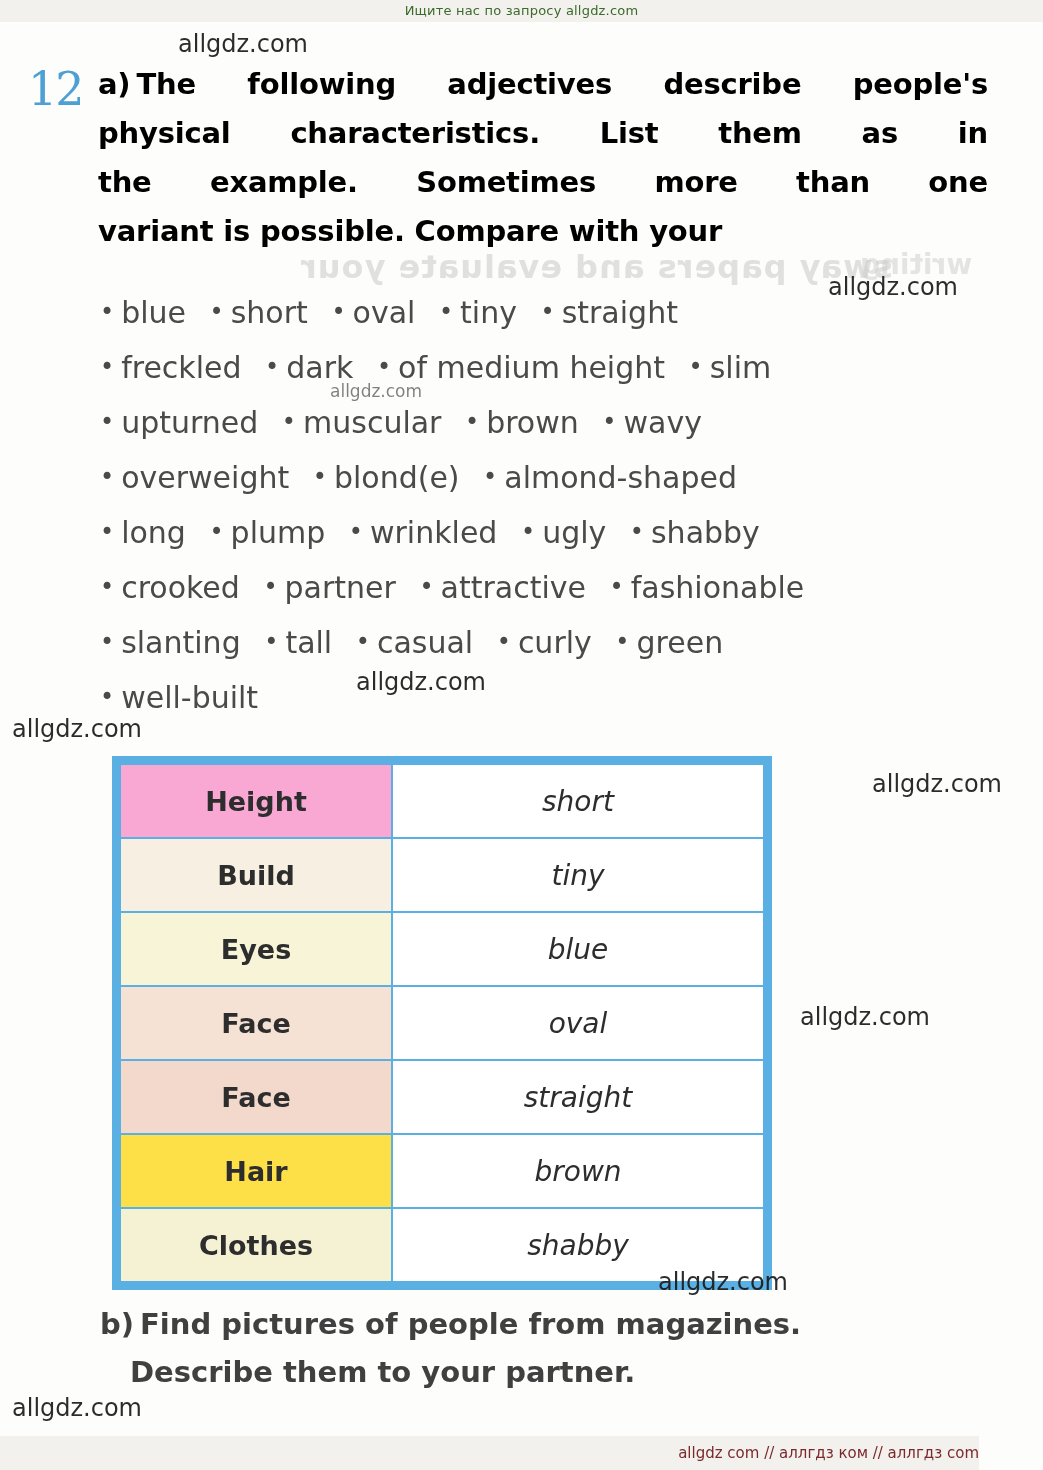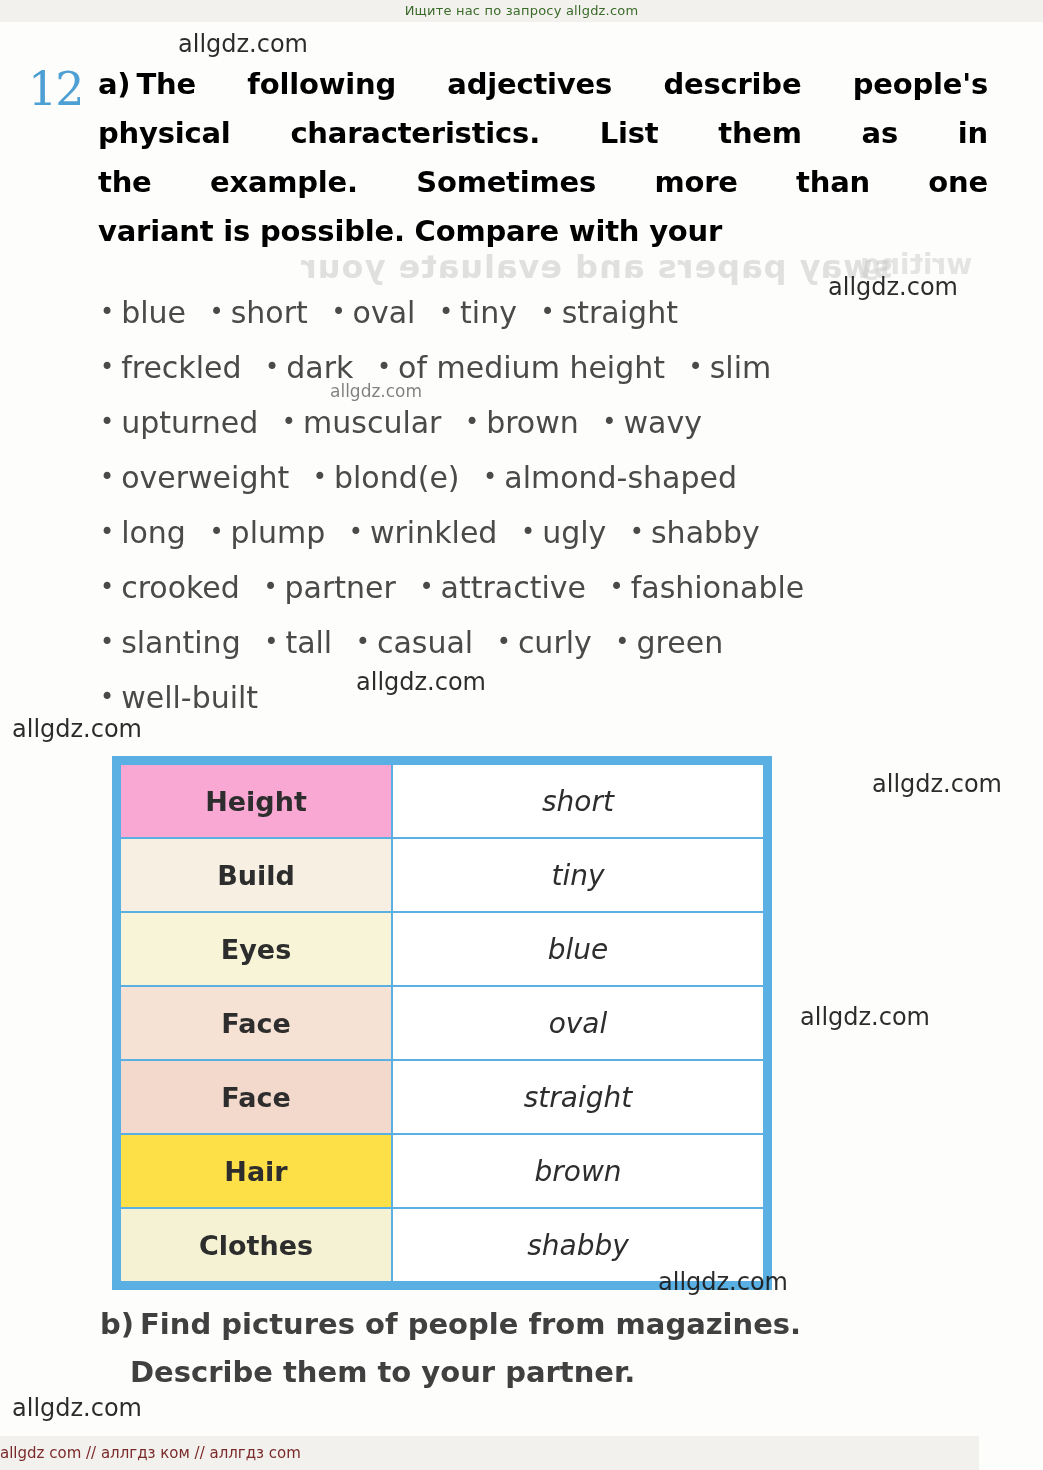--- a/index.html
+++ b/index.html
@@ -37,21 +37,21 @@
   }
 
   
   .bottom-banner {
     position: absolute;
     bottom: 0;
     left: 0;
     width: 979px;
     height: 34px;
     background: #f3f1ee;
-    text-align: left;
+    text-align: right;
     font-size: 15px;
     color: #7a2a2a;
     line-height: 34px;
   }
 
   
   .wm {
     position: absolute;
     color: #1a1a1a;
     font-family: "DejaVu Sans", sans-serif;

